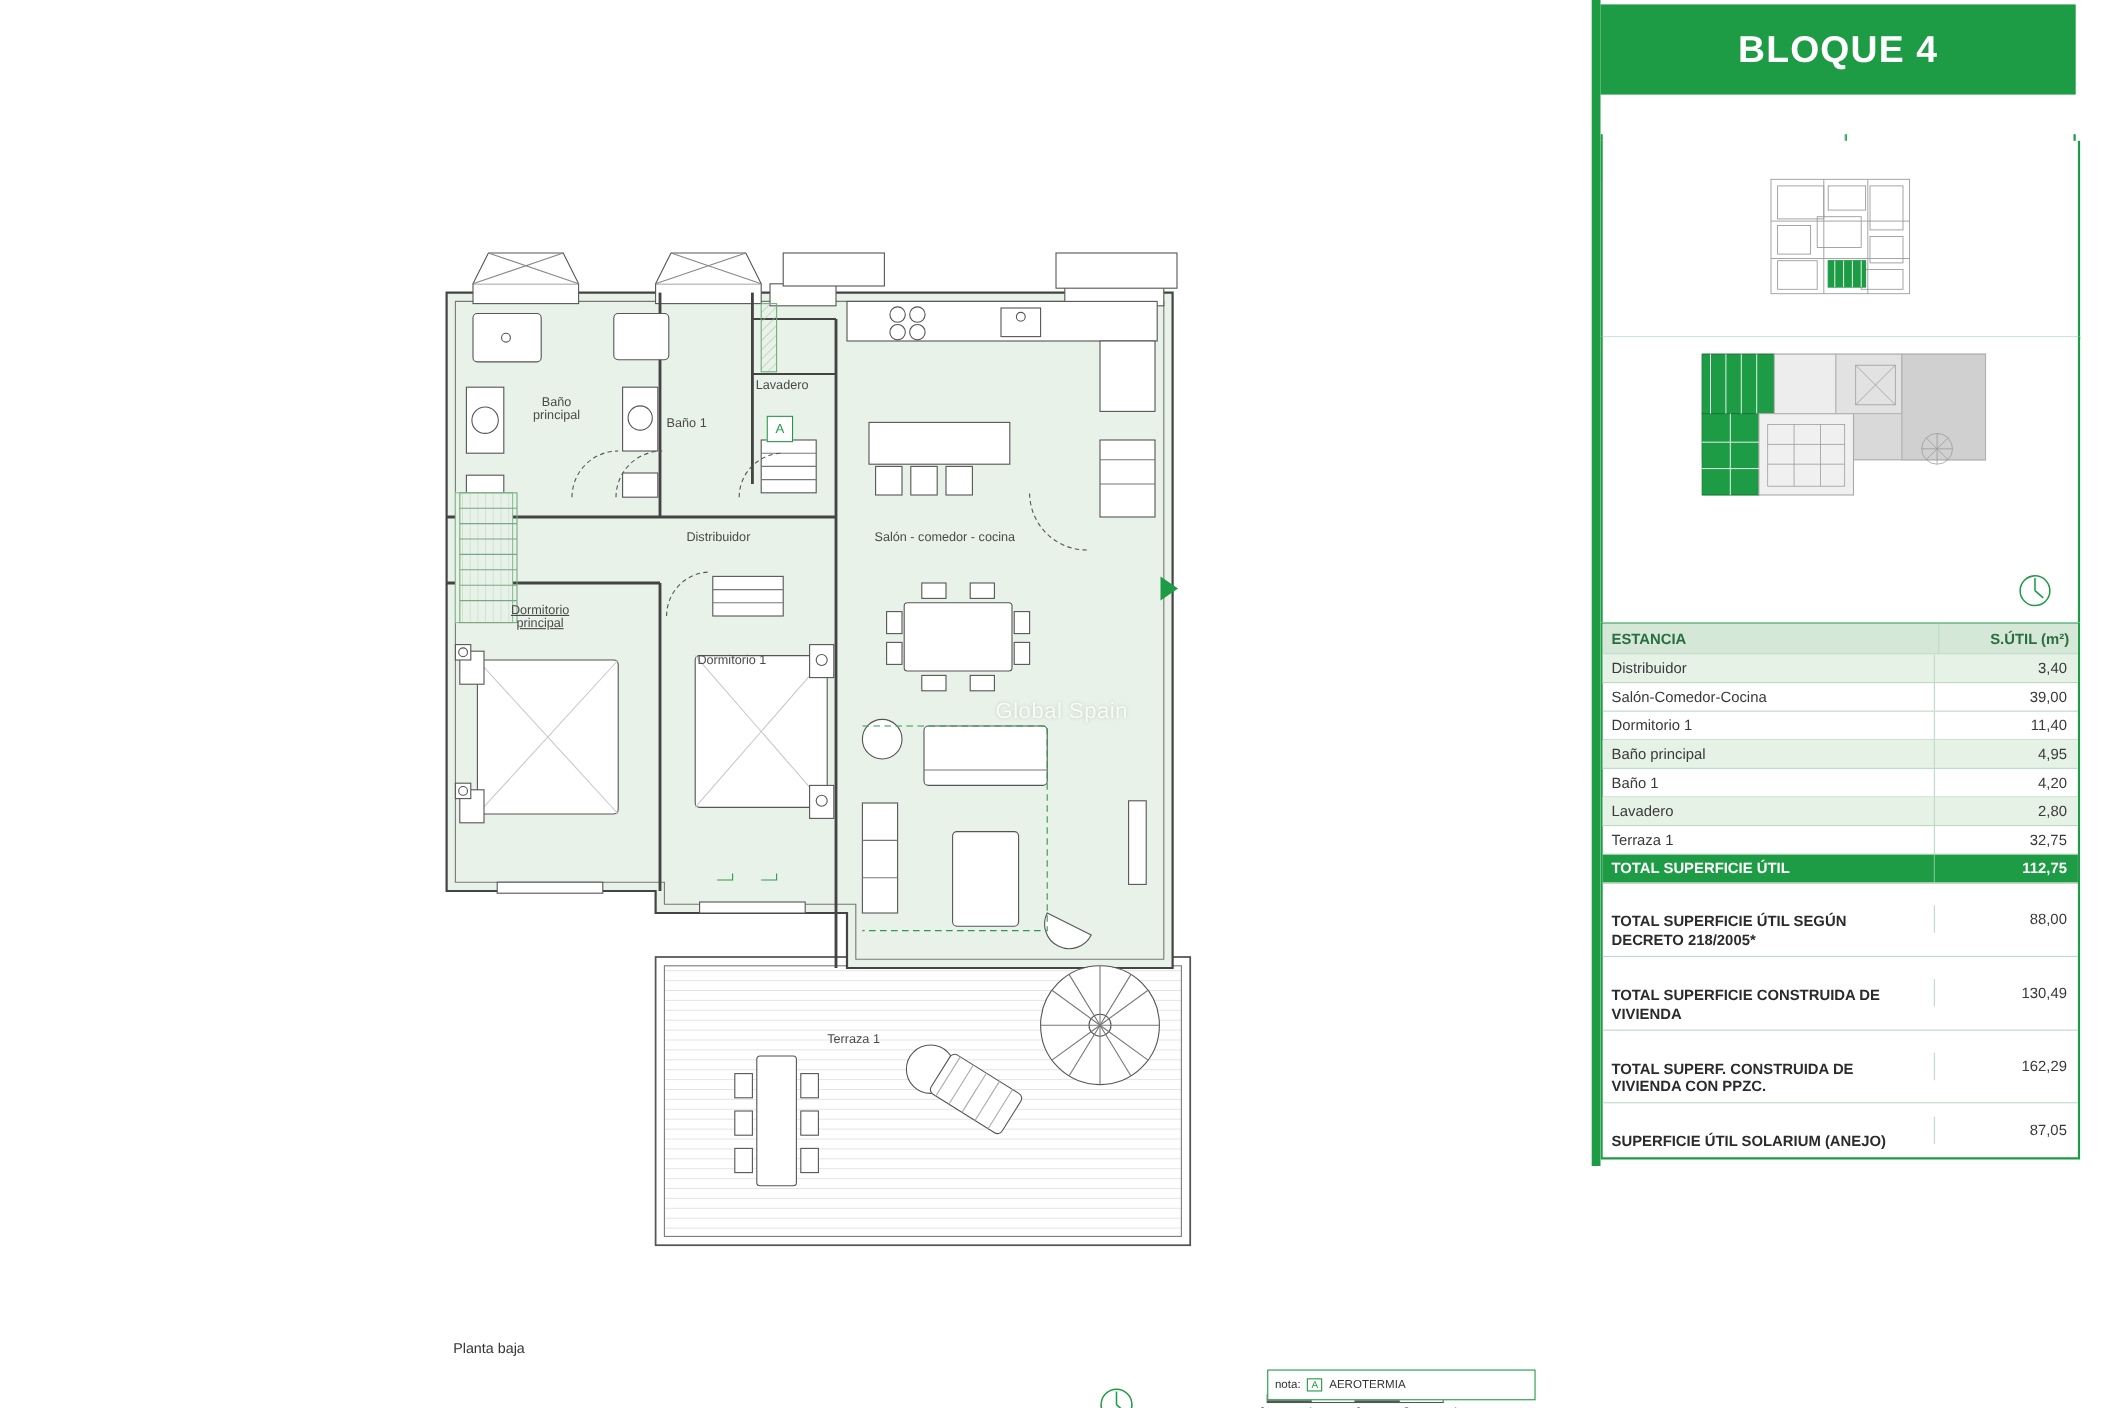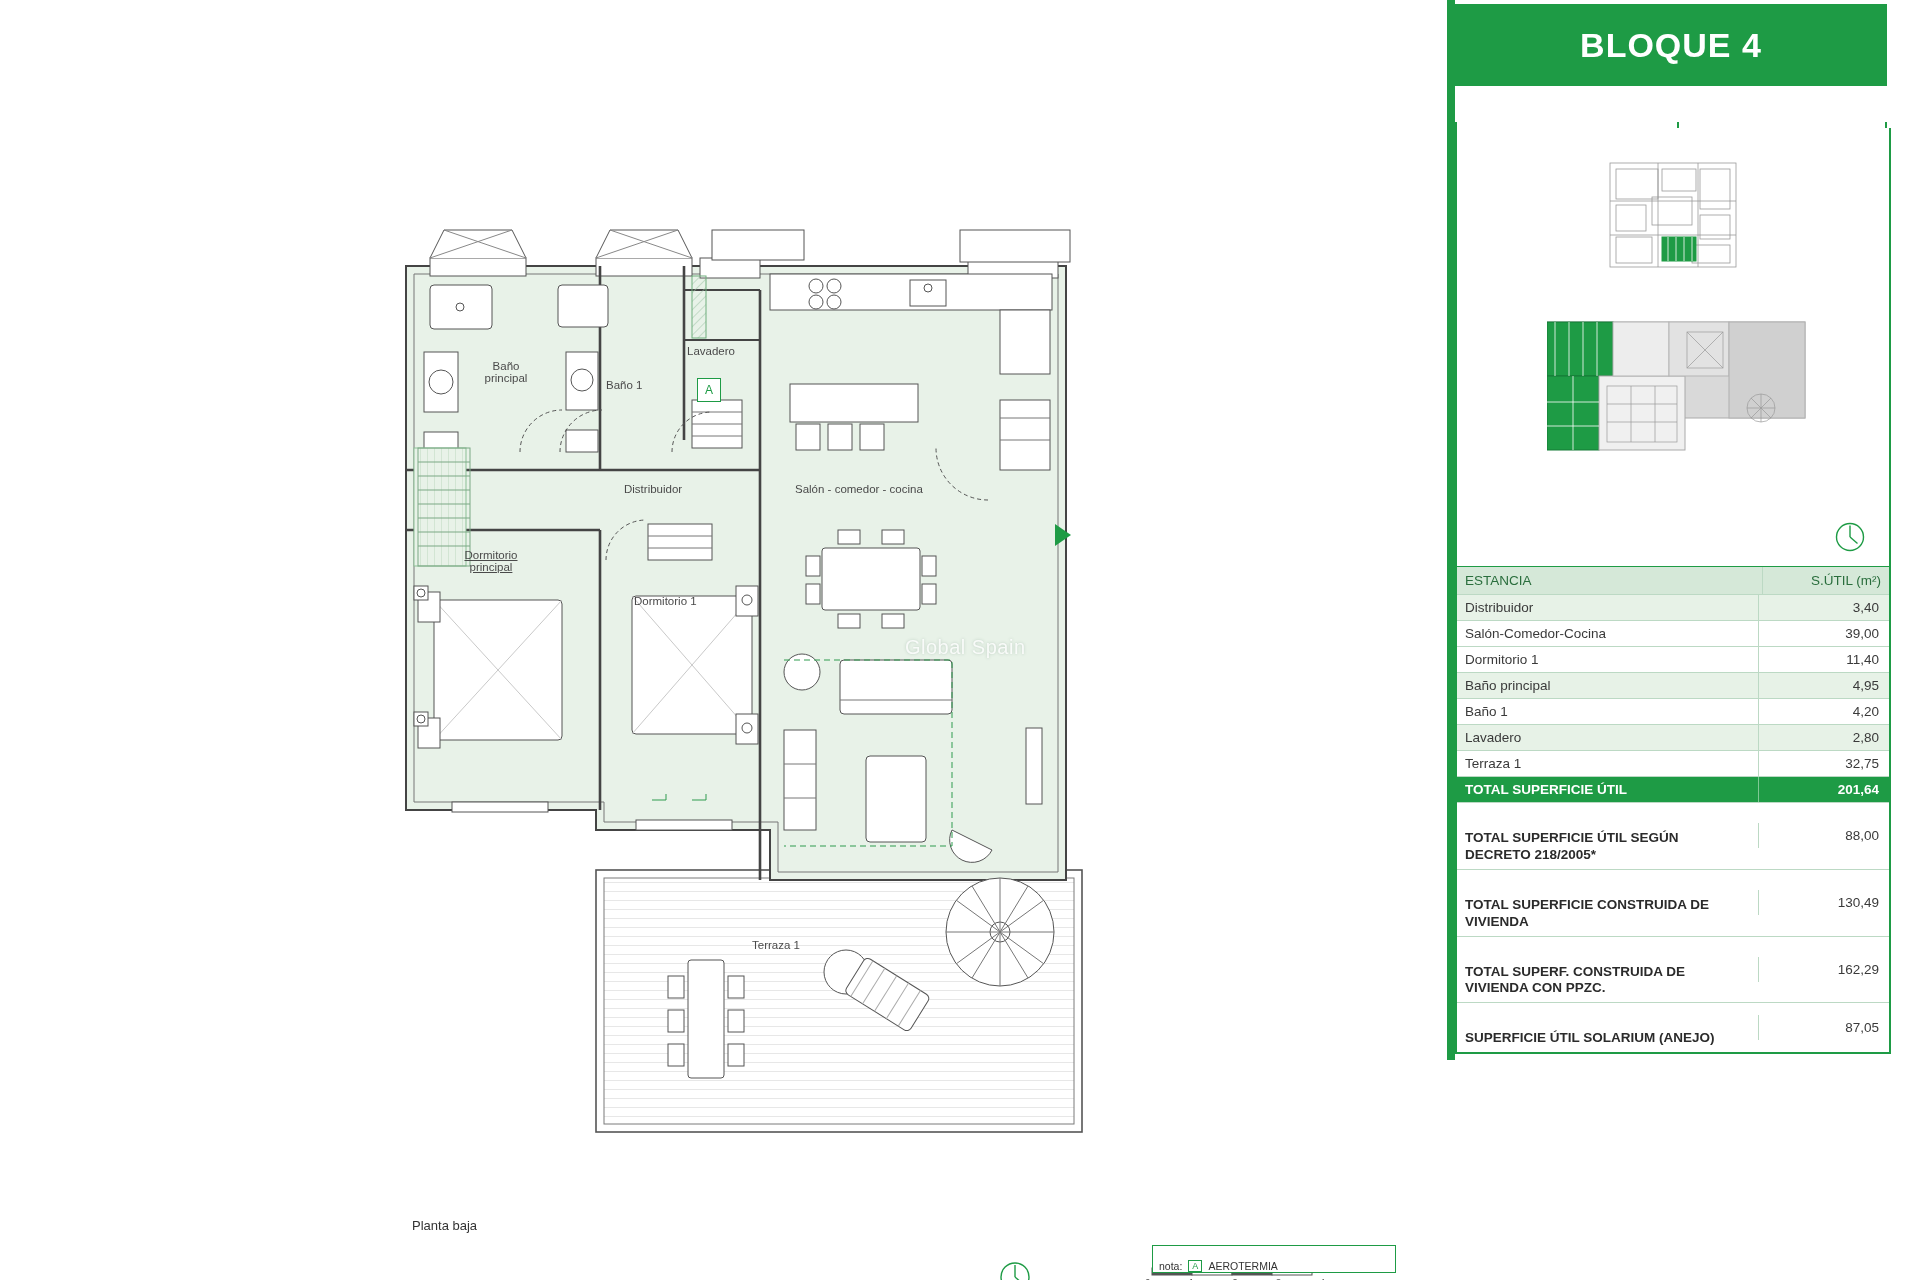--- a/index.html
+++ b/index.html
@@ -40,38 +40,38 @@
   }
   .site-plan{position:absolute;left:90px;top:10px;width:260px;height:140px;}
   .north-wrap{position:absolute;right:24px;bottom:14px;width:30px;height:30px;}
 
   
   .tbl{position:absolute;left:1455px;top:566px;width:432px;border:2px solid #1e9b45;border-top:1px solid #1e9b45;background:#fff;}
   .tbl .row{display:flex;border-bottom:1px solid #bcd9c4;font-size:13.5px;}
   .tbl .row:last-child{border-bottom:none;align-items:center;}
   .tbl .c1{flex:1;padding:5px 8px;}
   .tbl .c2{flex:0 0 110px;padding:5px 10px;text-align:right;border-left:1px solid #bcd9c4;margin-left:23px;}
-  .hdr{background:#d5e8d8;font-weight:normal;color:#2a6e3d;}
+  .hdr{background:#d5e8d8;font-weight:bold;color:#2a6e3d;}
   .hdr .c1,.hdr .c2{padding:6px 8px;}
   .alt{background:#e7f2e7;}
   .green-row{background:#1e9b45;color:#fff;font-weight:bold;}
   .green-row .c2{border-left:1px solid #7fc894;}
   .tall{align-items:center;min-height:44px;}
   .tall .c1{line-height:1.25;}
   .bold-lbl{font-weight:bold;color:#2b2b2b;margin-top:22px;}
 
   
   .plan{position:absolute;left:0;top:0;width:1447px;height:1280px;}
   .lbl{position:absolute;font-size:11.5px;color:#4a4a4a;white-space:nowrap;}
   .lbl.c{text-align:center;}
   .planta-baja{position:absolute;left:412px;top:1218px;font-size:13px;color:#333;}
   .watermark{position:absolute;left:905px;top:636px;font-size:20px;color:rgba(255,255,255,.85);
     text-shadow:0 0 3px rgba(180,200,185,.9);letter-spacing:.5px;}
   .legend{position:absolute;left:1152px;top:1245px;width:230px;height:26px;border:1px solid #1e9b45;background:#fff;
-    display:flex;align-items:flex-end;gap:6px;padding:0 6px;font-size:10.5px;color:#333;}
+    display:flex;align-items:center;gap:6px;padding:0 6px;font-size:10.5px;color:#333;}
   .legend .aa{border:1px solid #1e9b45;color:#1e9b45;font-size:9px;padding:0 3px;}
   .door-marker{position:absolute;left:1055px;top:524px;width:0;height:0;
     border-top:11px solid transparent;border-bottom:11px solid transparent;border-left:16px solid #1e9b45;}
   .aero-tag{position:absolute;left:697px;top:378px;width:22px;height:22px;border:1px solid #1e9b45;
     color:#1e9b45;font-size:12px;display:flex;align-items:center;justify-content:center;background:#fff;}
 </style>
 </head>
 <body>
 
 <div class="page">
@@ -411,21 +411,21 @@
       <div class="c1">Lavadero</div>
       <div class="c2">2,80</div>
     </div>
     <div class="row">
       <div class="c1">Terraza 1</div>
       <div class="c2">32,75</div>
     </div>
 
     <div class="row green-row">
       <div class="c1">TOTAL SUPERFICIE ÚTIL</div>
-      <div class="c2">201,64</div>
+      <div class="c2">112,75</div>
     </div>
     <div class="row tall">
       <div class="c1 bold-lbl">TOTAL SUPERFICIE ÚTIL SEGÚN DECRETO 218/2005*</div>
       <div class="c2">88,00</div>
     </div>
     <div class="row tall">
       <div class="c1 bold-lbl">TOTAL SUPERFICIE CONSTRUIDA DE VIVIENDA</div>
       <div class="c2">130,49</div>
     </div>
     <div class="row tall">

